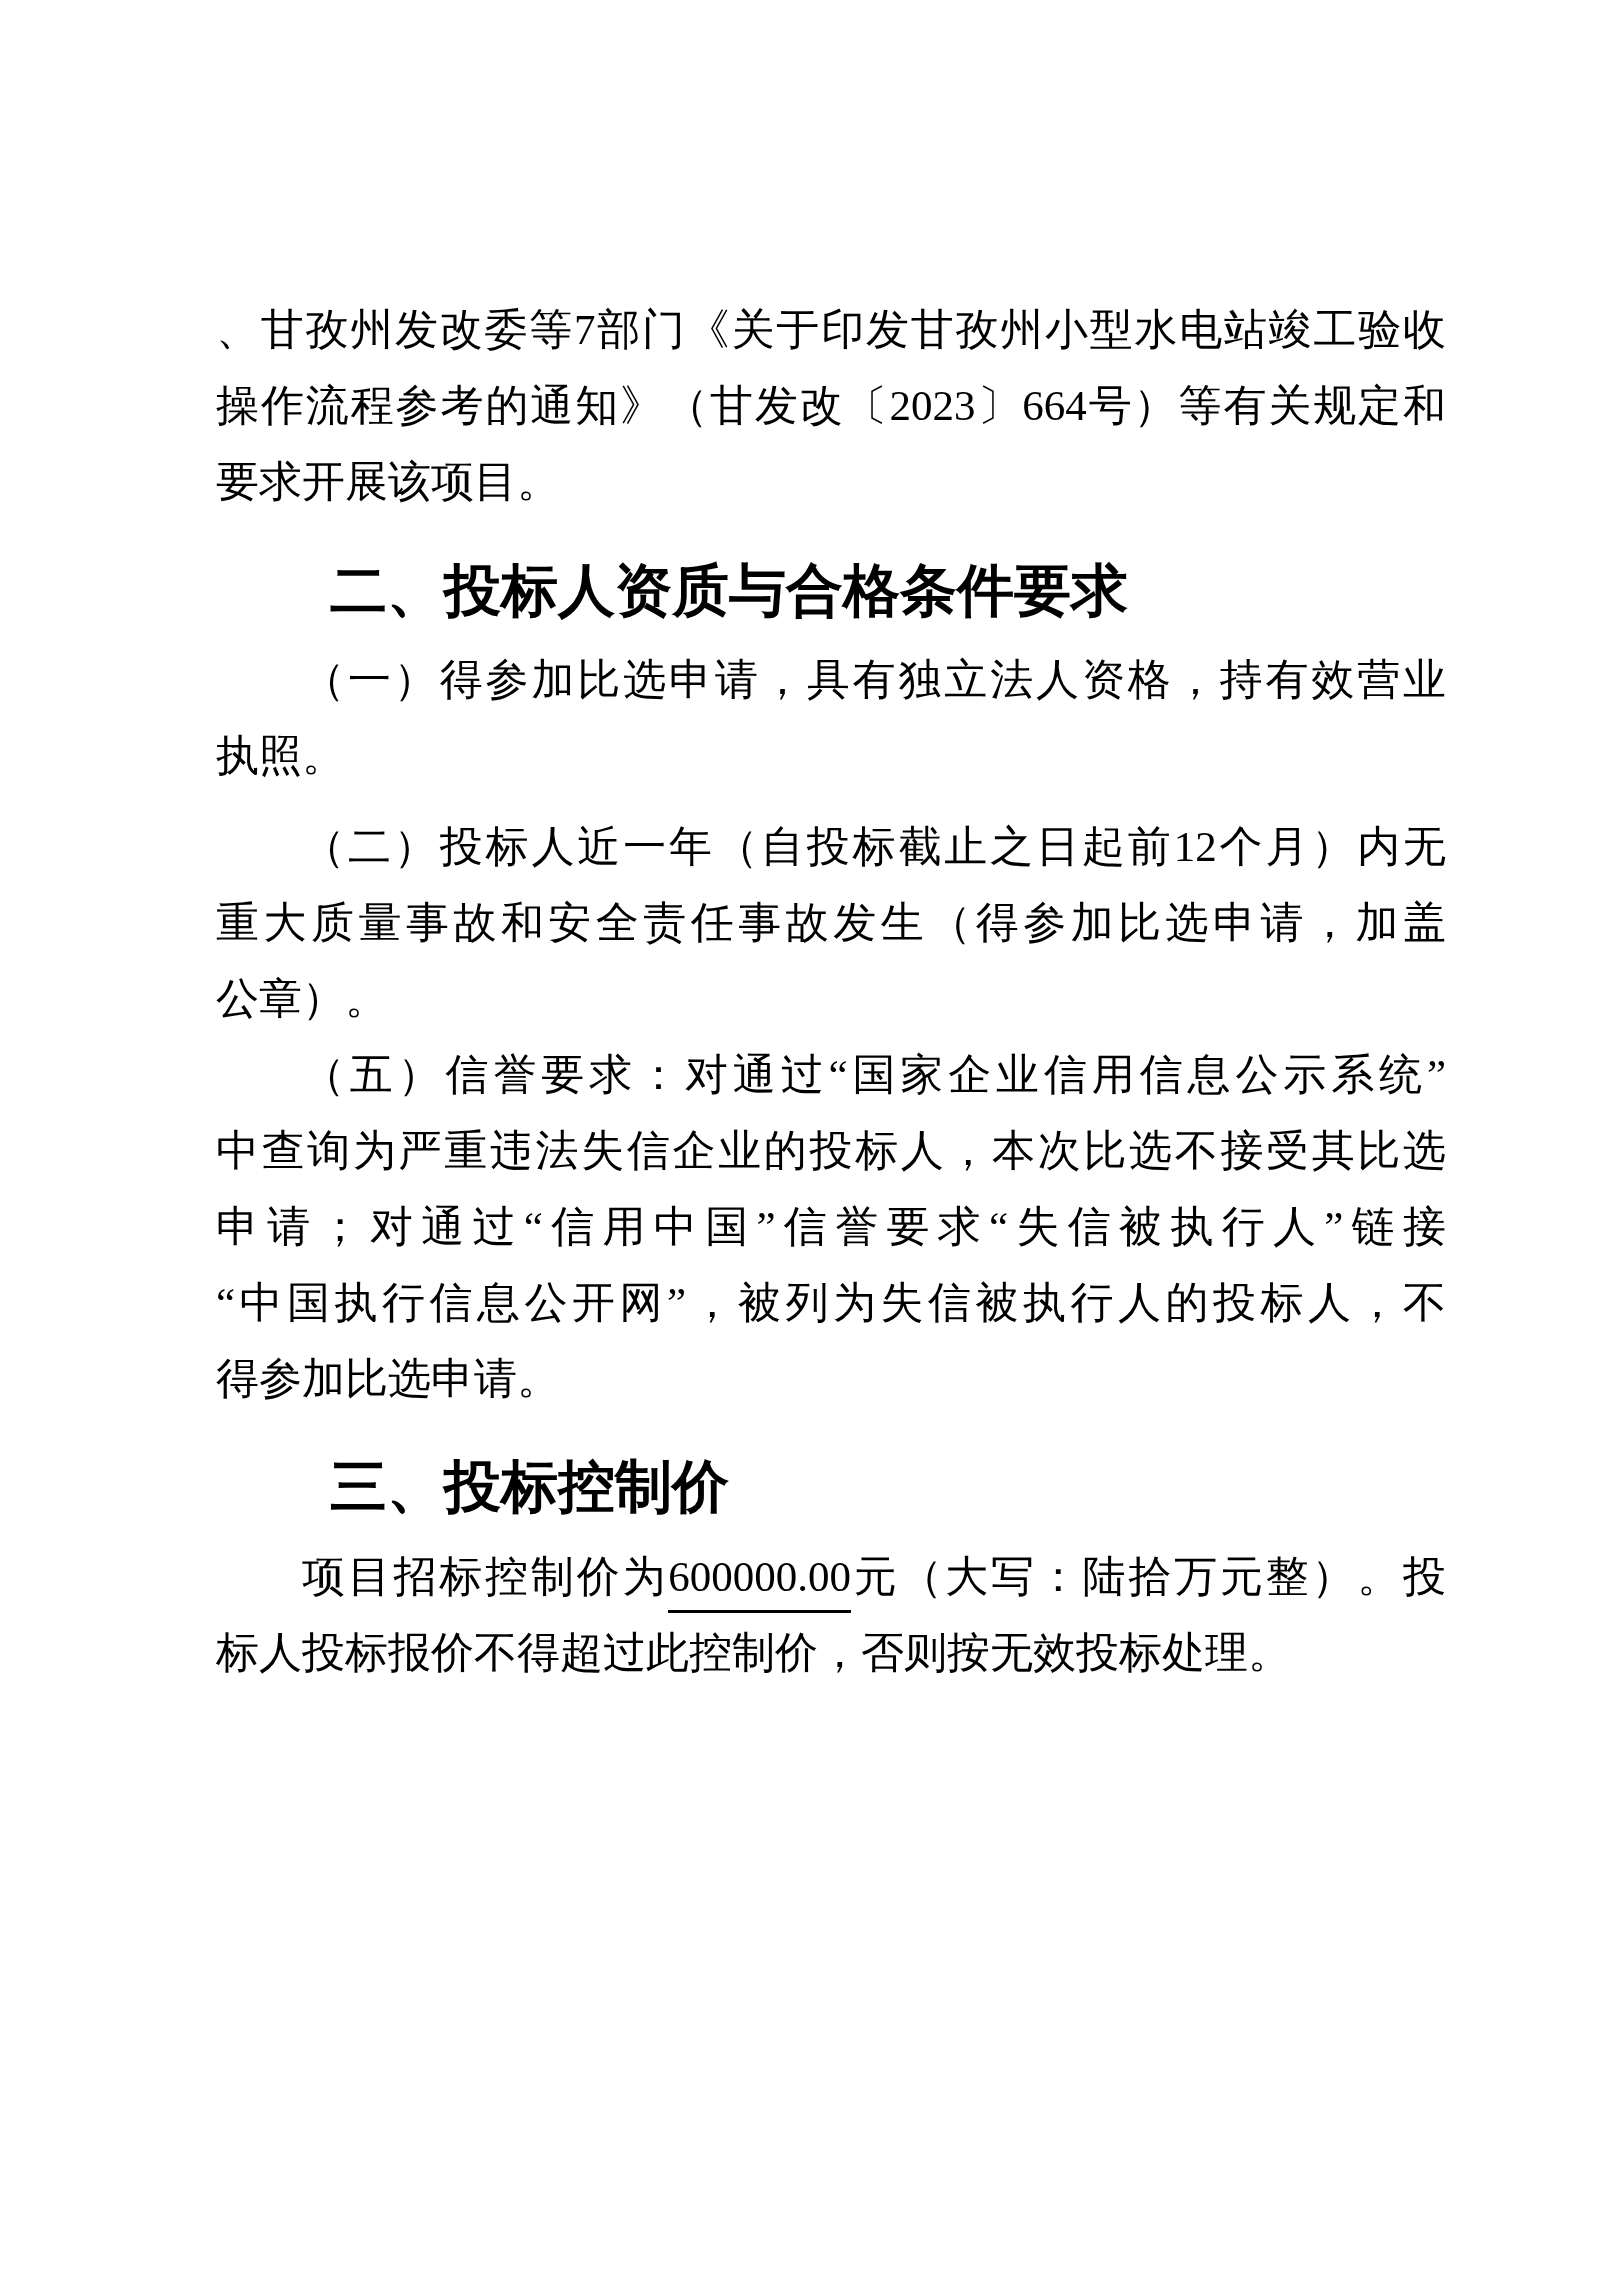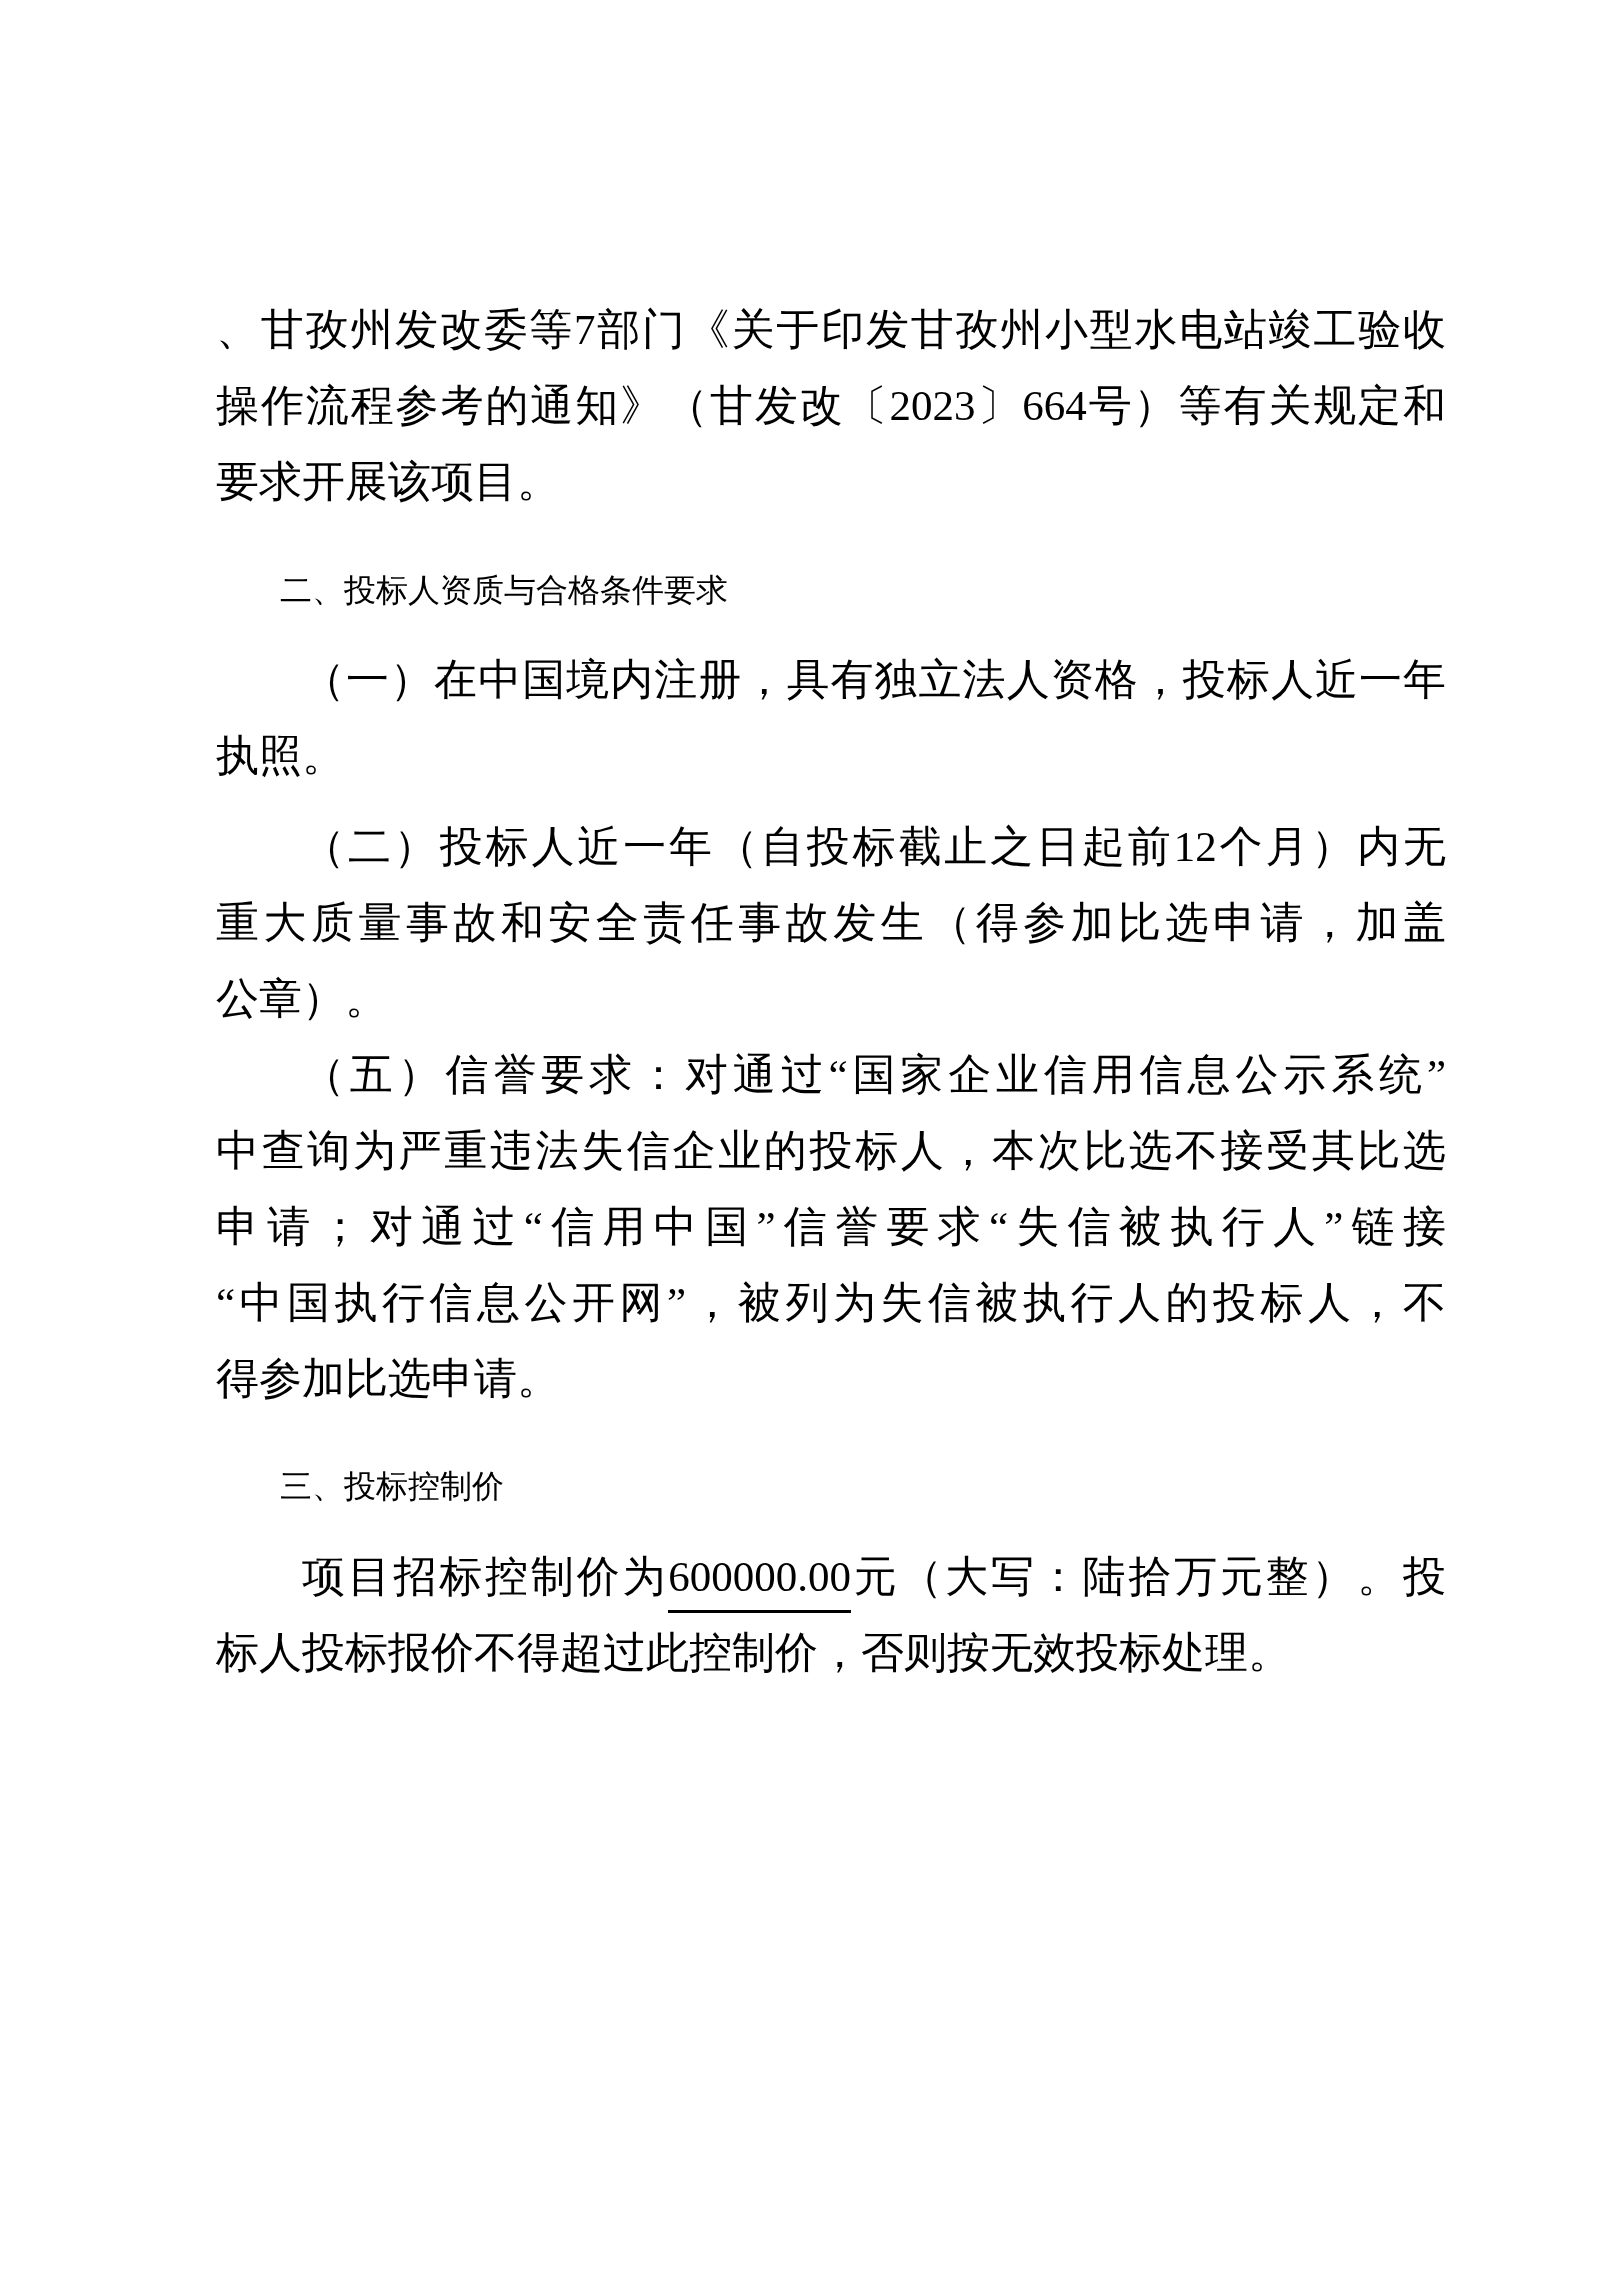--- a/index.html
+++ b/index.html
@@ -34,22 +34,22 @@
     text-align: left;
     text-align-last: left;
   }
   .line.first {
     text-indent: 2em;
   }
   .heading {
     height: 76px;
     line-height: 76px;
     font-family: "Liberation Sans", "DejaVu Sans", sans-serif;
-    font-weight: 400;
-    font-size: 32px;
+    font-weight: 700;
+    font-size: 57px;
     color: #000000;
     text-indent: 2em;
     margin: 31.5px 0 14.2px 0;
   }
   .m30 { margin-top: 15.2px; }
   .m33 { margin-top: 17px; }
   .m34 { margin-top: 17.3px; }
   .underline-amount {
     border-bottom: 3.6px solid #000000;
     padding-bottom: 10px;
@@ -62,21 +62,21 @@
 
   <div class="para">
     <div class="line full">、甘孜州发改委等7部门《关于印发甘孜州小型水电站竣工验收</div>
     <div class="line full">操作流程参考的通知》（甘发改〔2023〕664号）等有关规定和</div>
     <div class="line last">要求开展该项目。</div>
   </div>
 
   <div class="heading">二、投标人资质与合格条件要求</div>
 
   <div class="para">
-    <div class="line full first">（一）在中国境内注册，具有独立法人资格，投标人近一年</div>
+    <div class="line full first">（一）得参加比选申请，具有独立法人资格，持有效营业</div>
     <div class="line last">执照。</div>
   </div>
 
   <div class="para m30">
     <div class="line full first">（二）投标人近一年（自投标截止之日起前12个月）内无</div>
     <div class="line full">重大质量事故和安全责任事故发生（得参加比选申请，加盖</div>
     <div class="line last">公章）。</div>
   </div>
 
 

